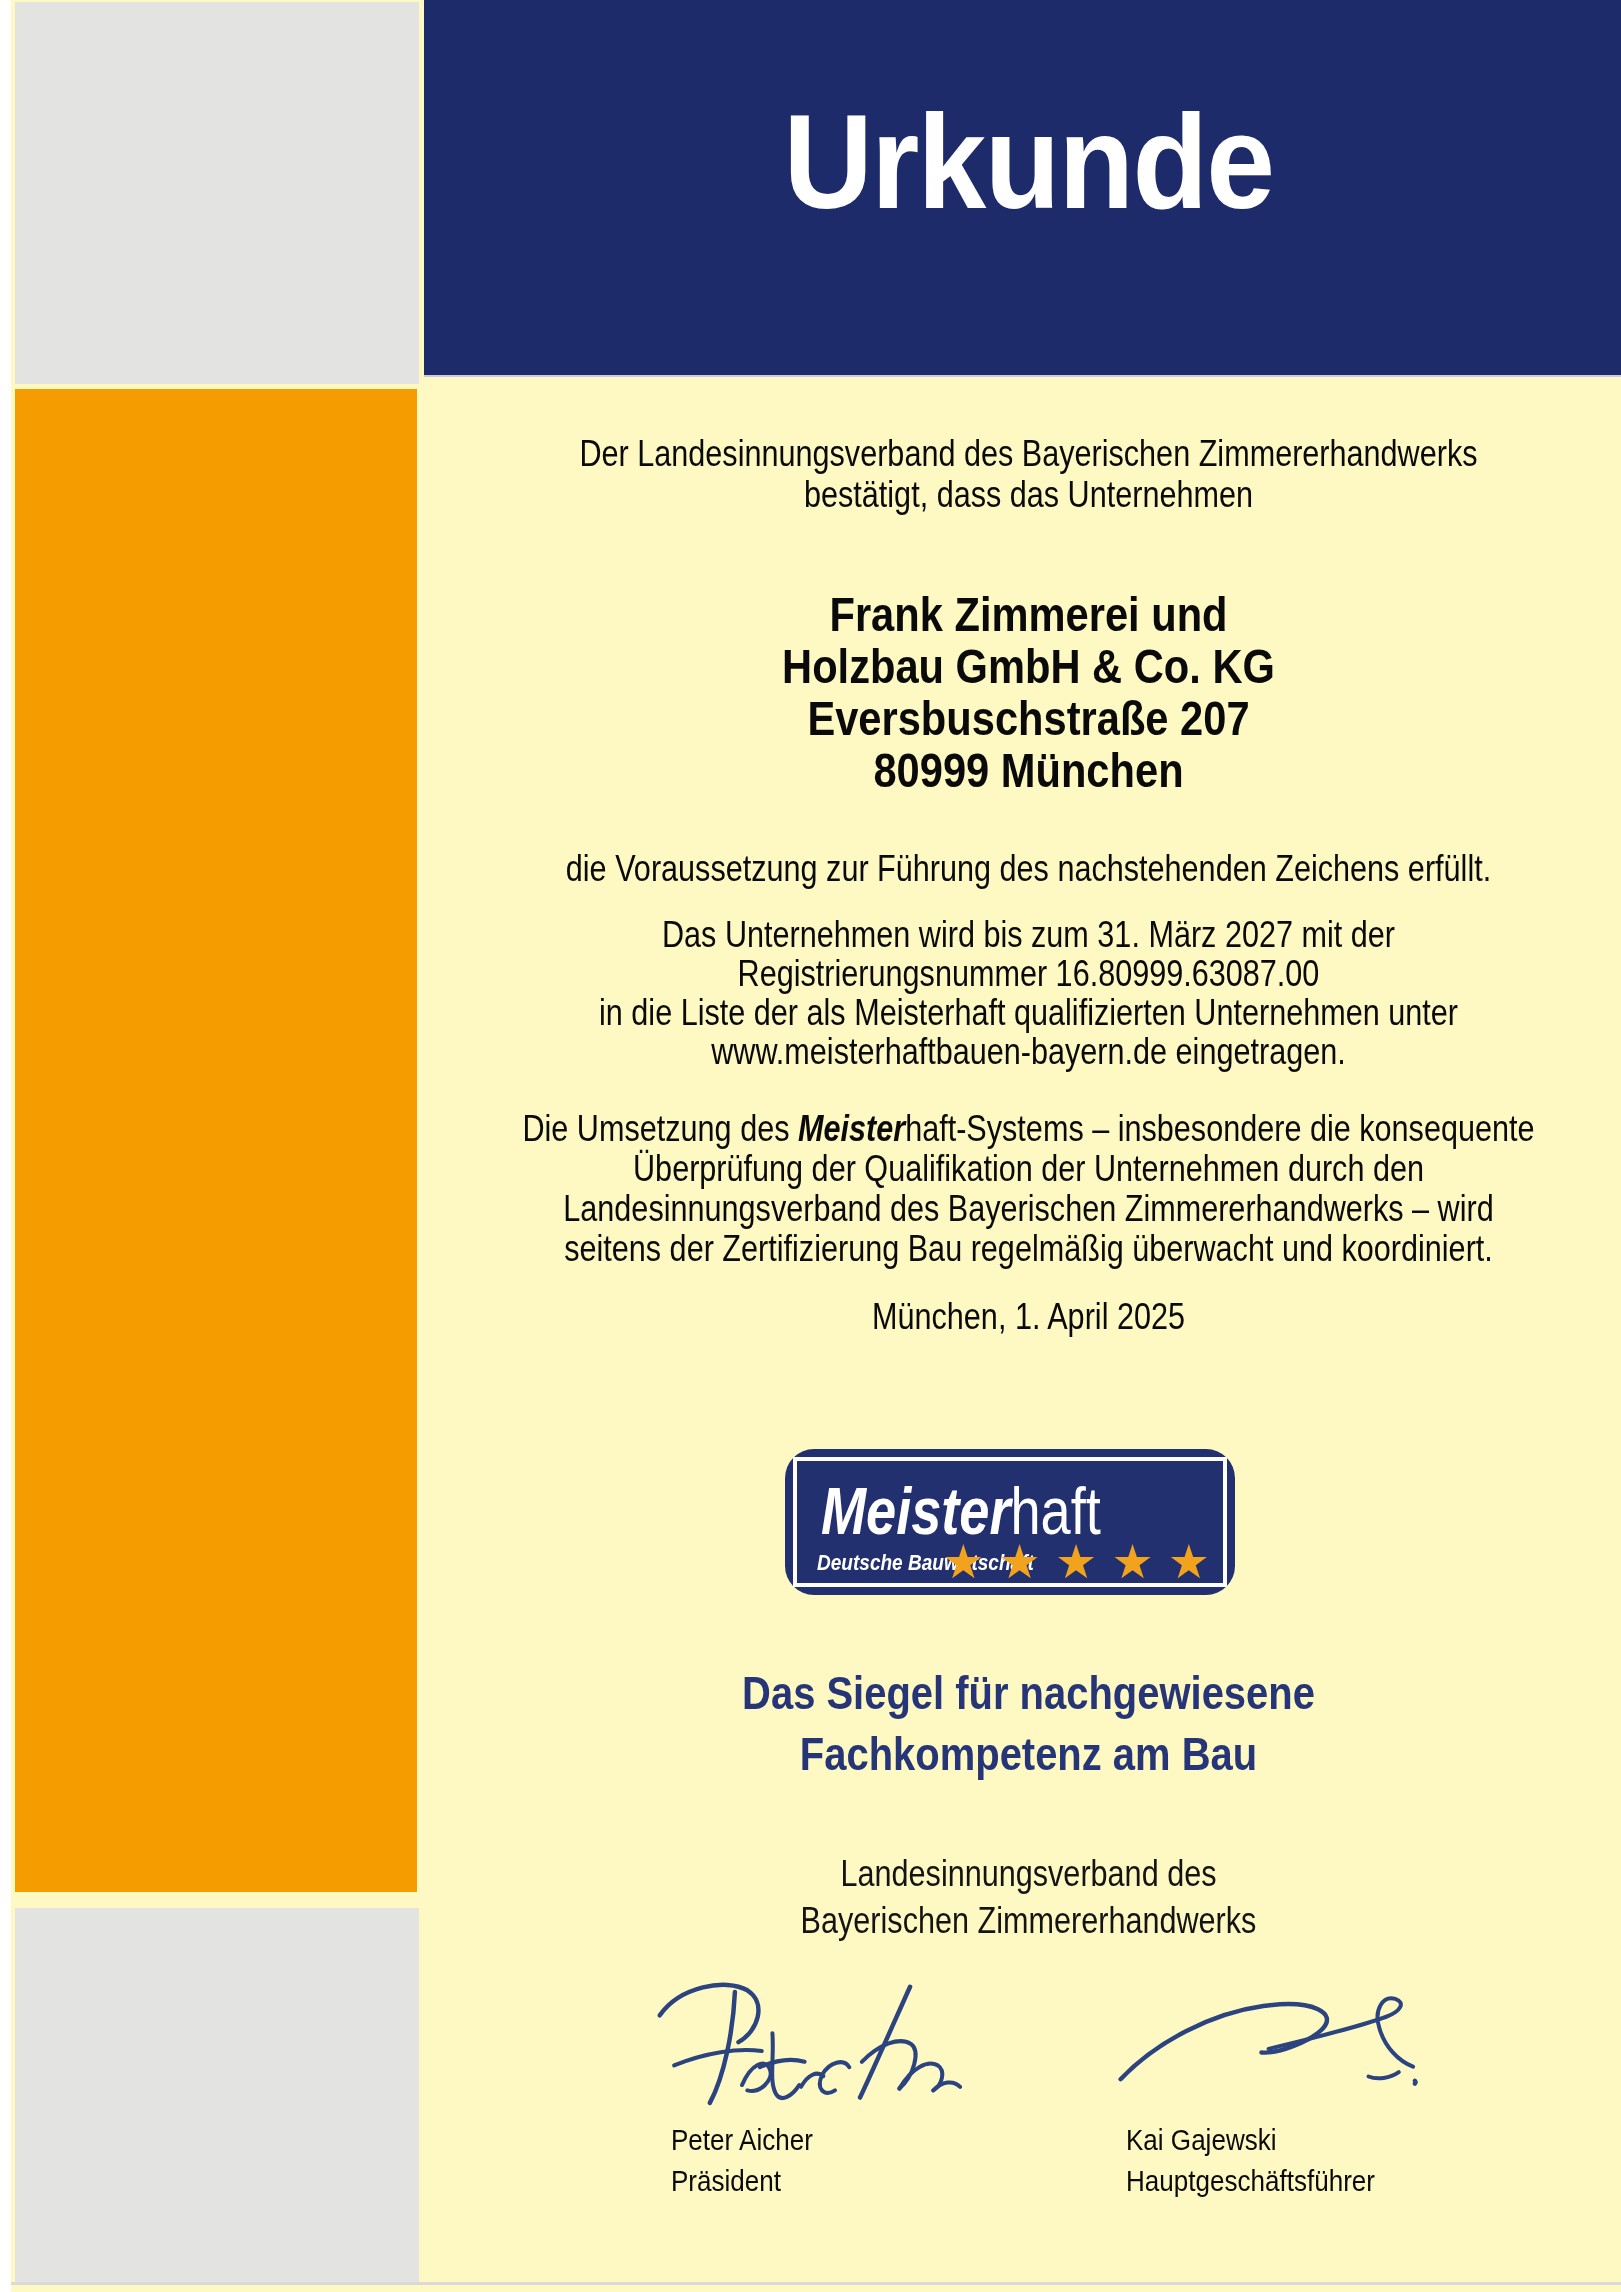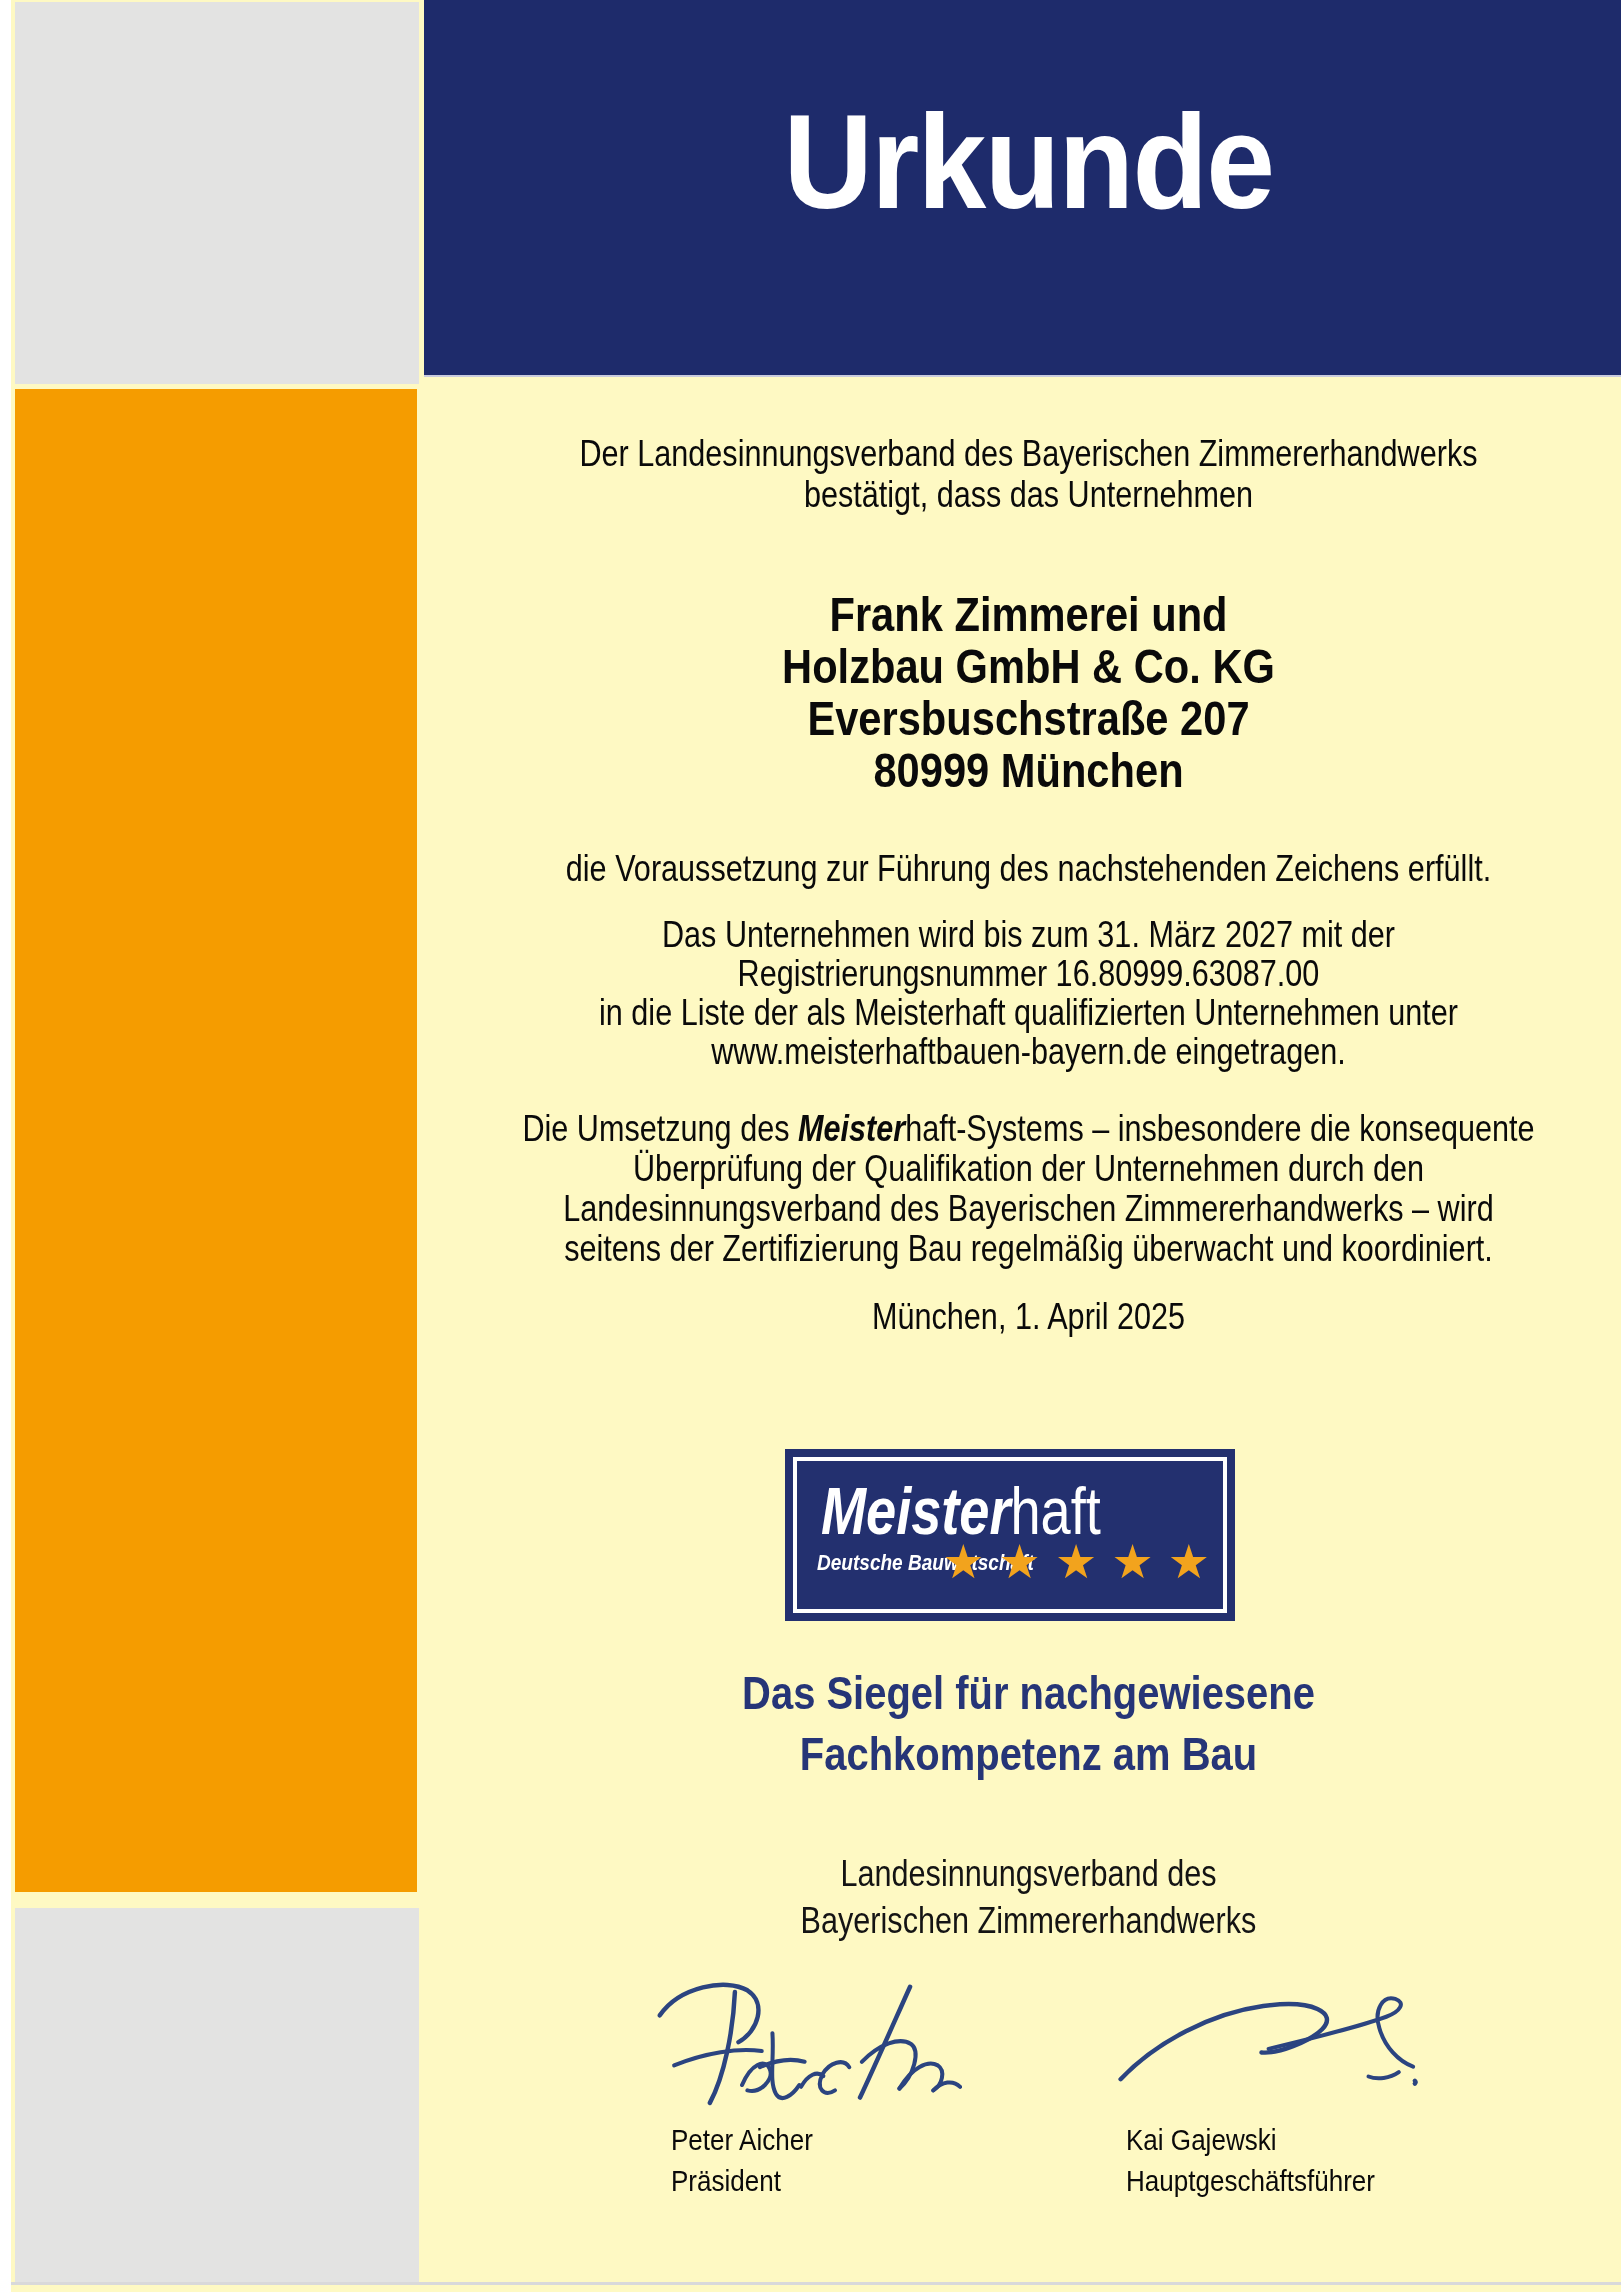--- a/index.html
+++ b/index.html
@@ -19,21 +19,21 @@
   .tb{position:absolute;left:413px;width:1209px;text-align:center;}
   .cx{transform:scaleX(.85);transform-origin:50% 0;}
   .intro{top:433px;font-size:36px;line-height:41px;}
   .company{top:588px;font-size:49px;line-height:52px;font-weight:bold;}
   .qual{top:849px;font-size:36px;line-height:39px;}
   .reg{top:915px;font-size:36px;line-height:39px;}
   .syst{top:1109px;font-size:36px;line-height:40px;}
   .syst .emph{font-weight:bold;font-style:italic;}
   .dateline{top:1297px;font-size:36px;line-height:39px;}
   
-  .seal{position:absolute;left:774px;top:1449px;width:450px;height:172px;background:#23306f;}
+  .seal{position:absolute;left:774px;top:1449px;width:450px;height:146px;background:#23306f;border-radius:29px;}
   .seal-frame{position:absolute;left:8px;top:8px;right:8px;bottom:8px;border:4.5px solid #ffffff;}
   .seal-brand{position:absolute;left:36px;top:29px;font-size:66px;line-height:66px;color:#ffffff;
               white-space:nowrap;transform:scaleX(.82);transform-origin:0 0;}
   .seal-brand .b{font-weight:bold;font-style:italic;}
   .seal-sub{position:absolute;left:32px;top:102px;font-size:22.4px;line-height:23px;font-weight:bold;
             font-style:italic;color:#ffffff;white-space:nowrap;transform:scaleX(.85);transform-origin:0 0;}
   .seal-stars{position:absolute;right:10.7px;top:88px;font-size:47px;line-height:50px;color:#f2a31d;
               letter-spacing:14.3px;white-space:nowrap;}
   
   .caption{top:1662px;font-size:47px;line-height:61px;font-weight:bold;color:#263577;}

